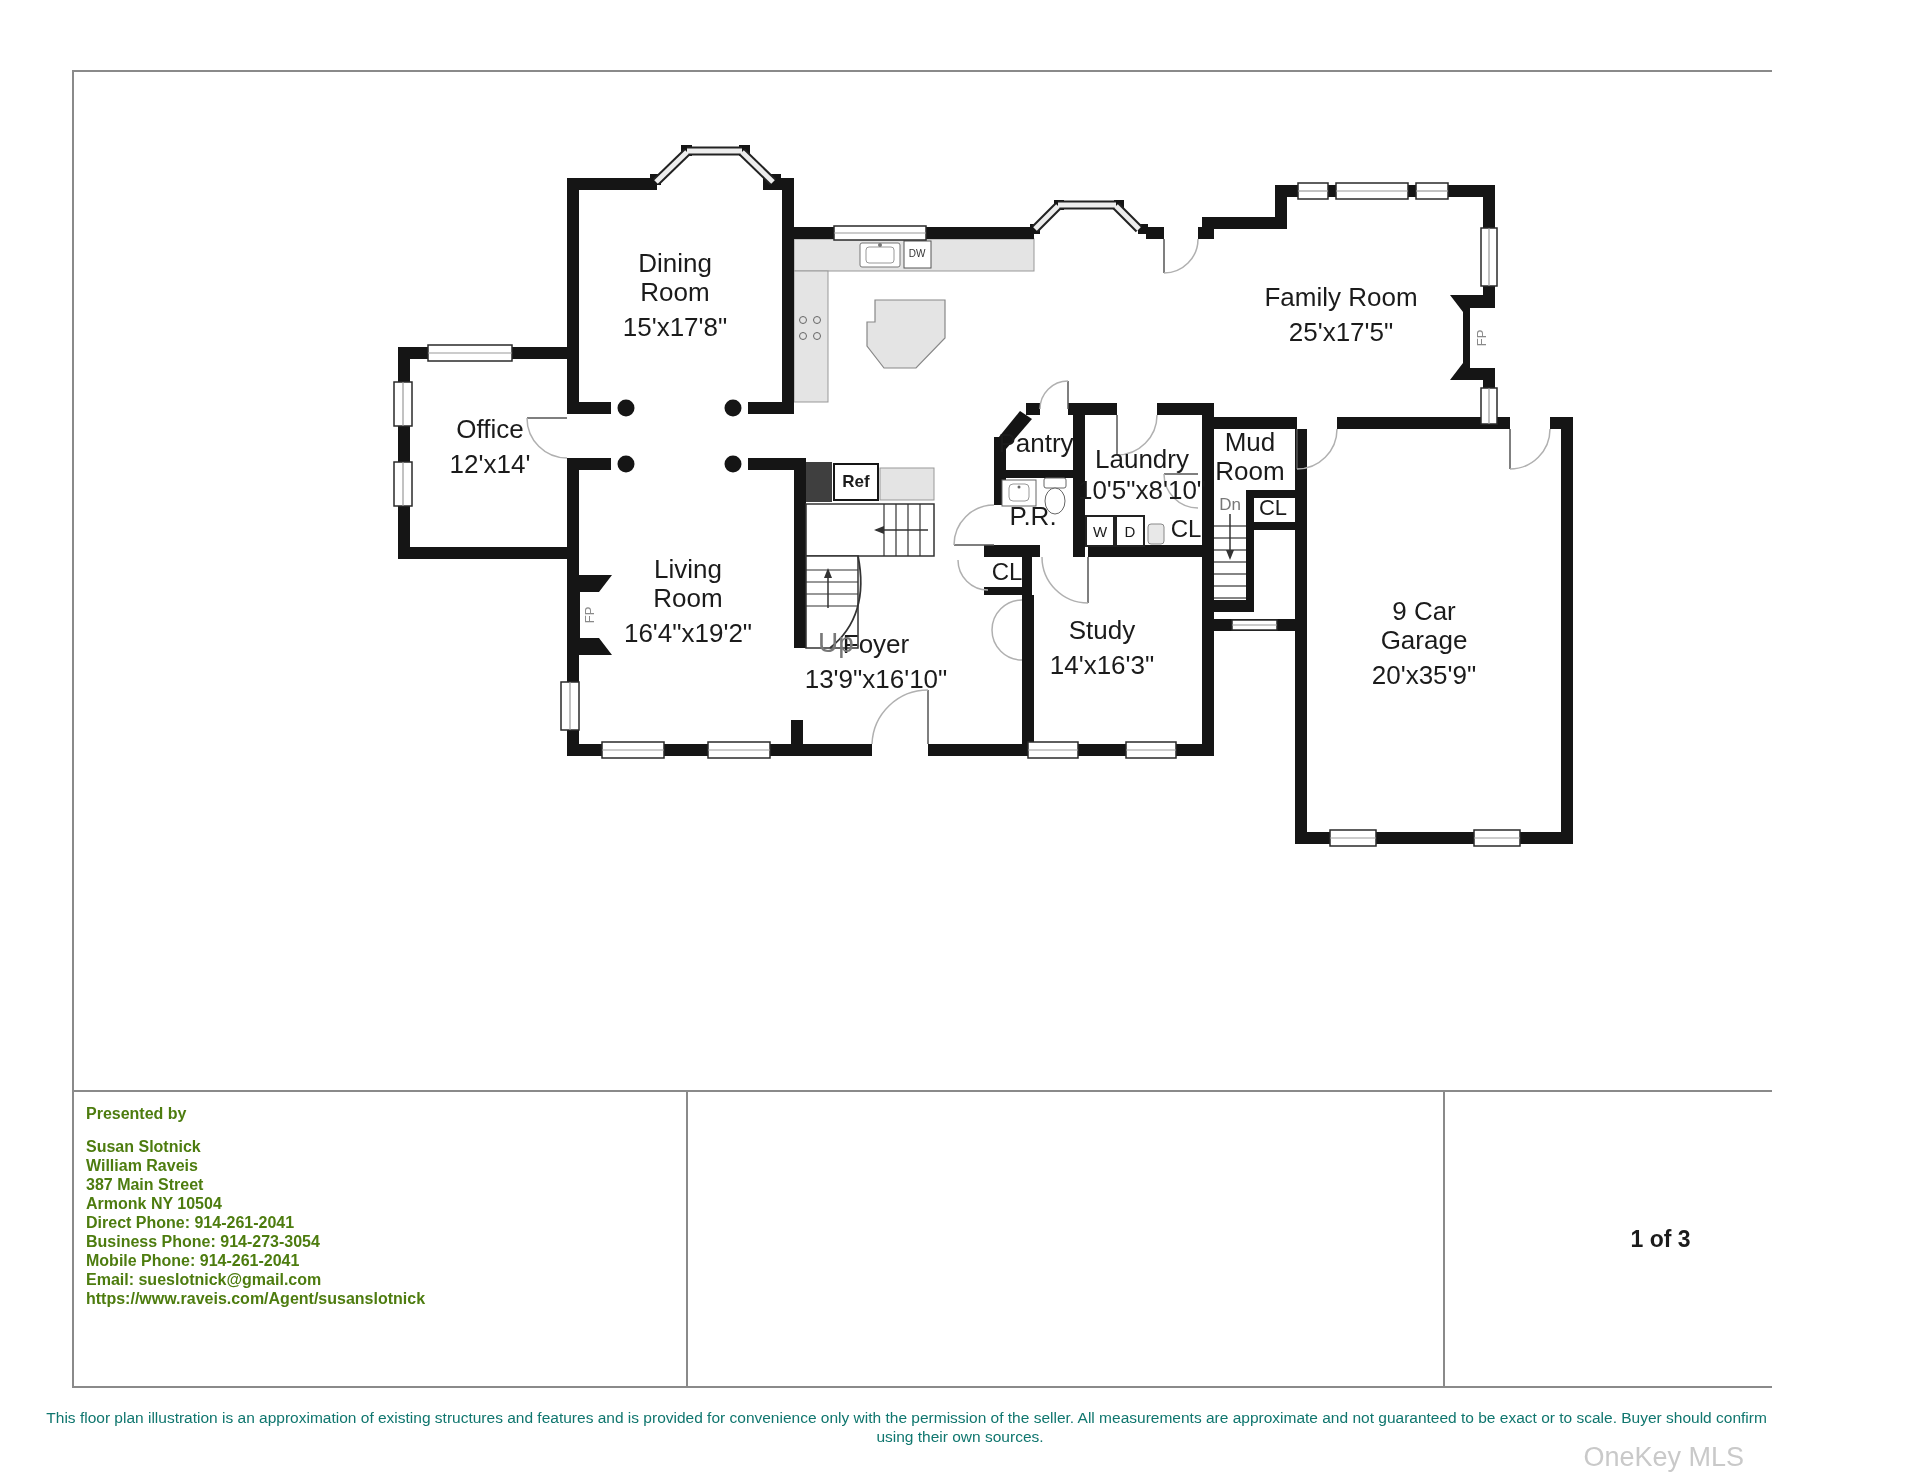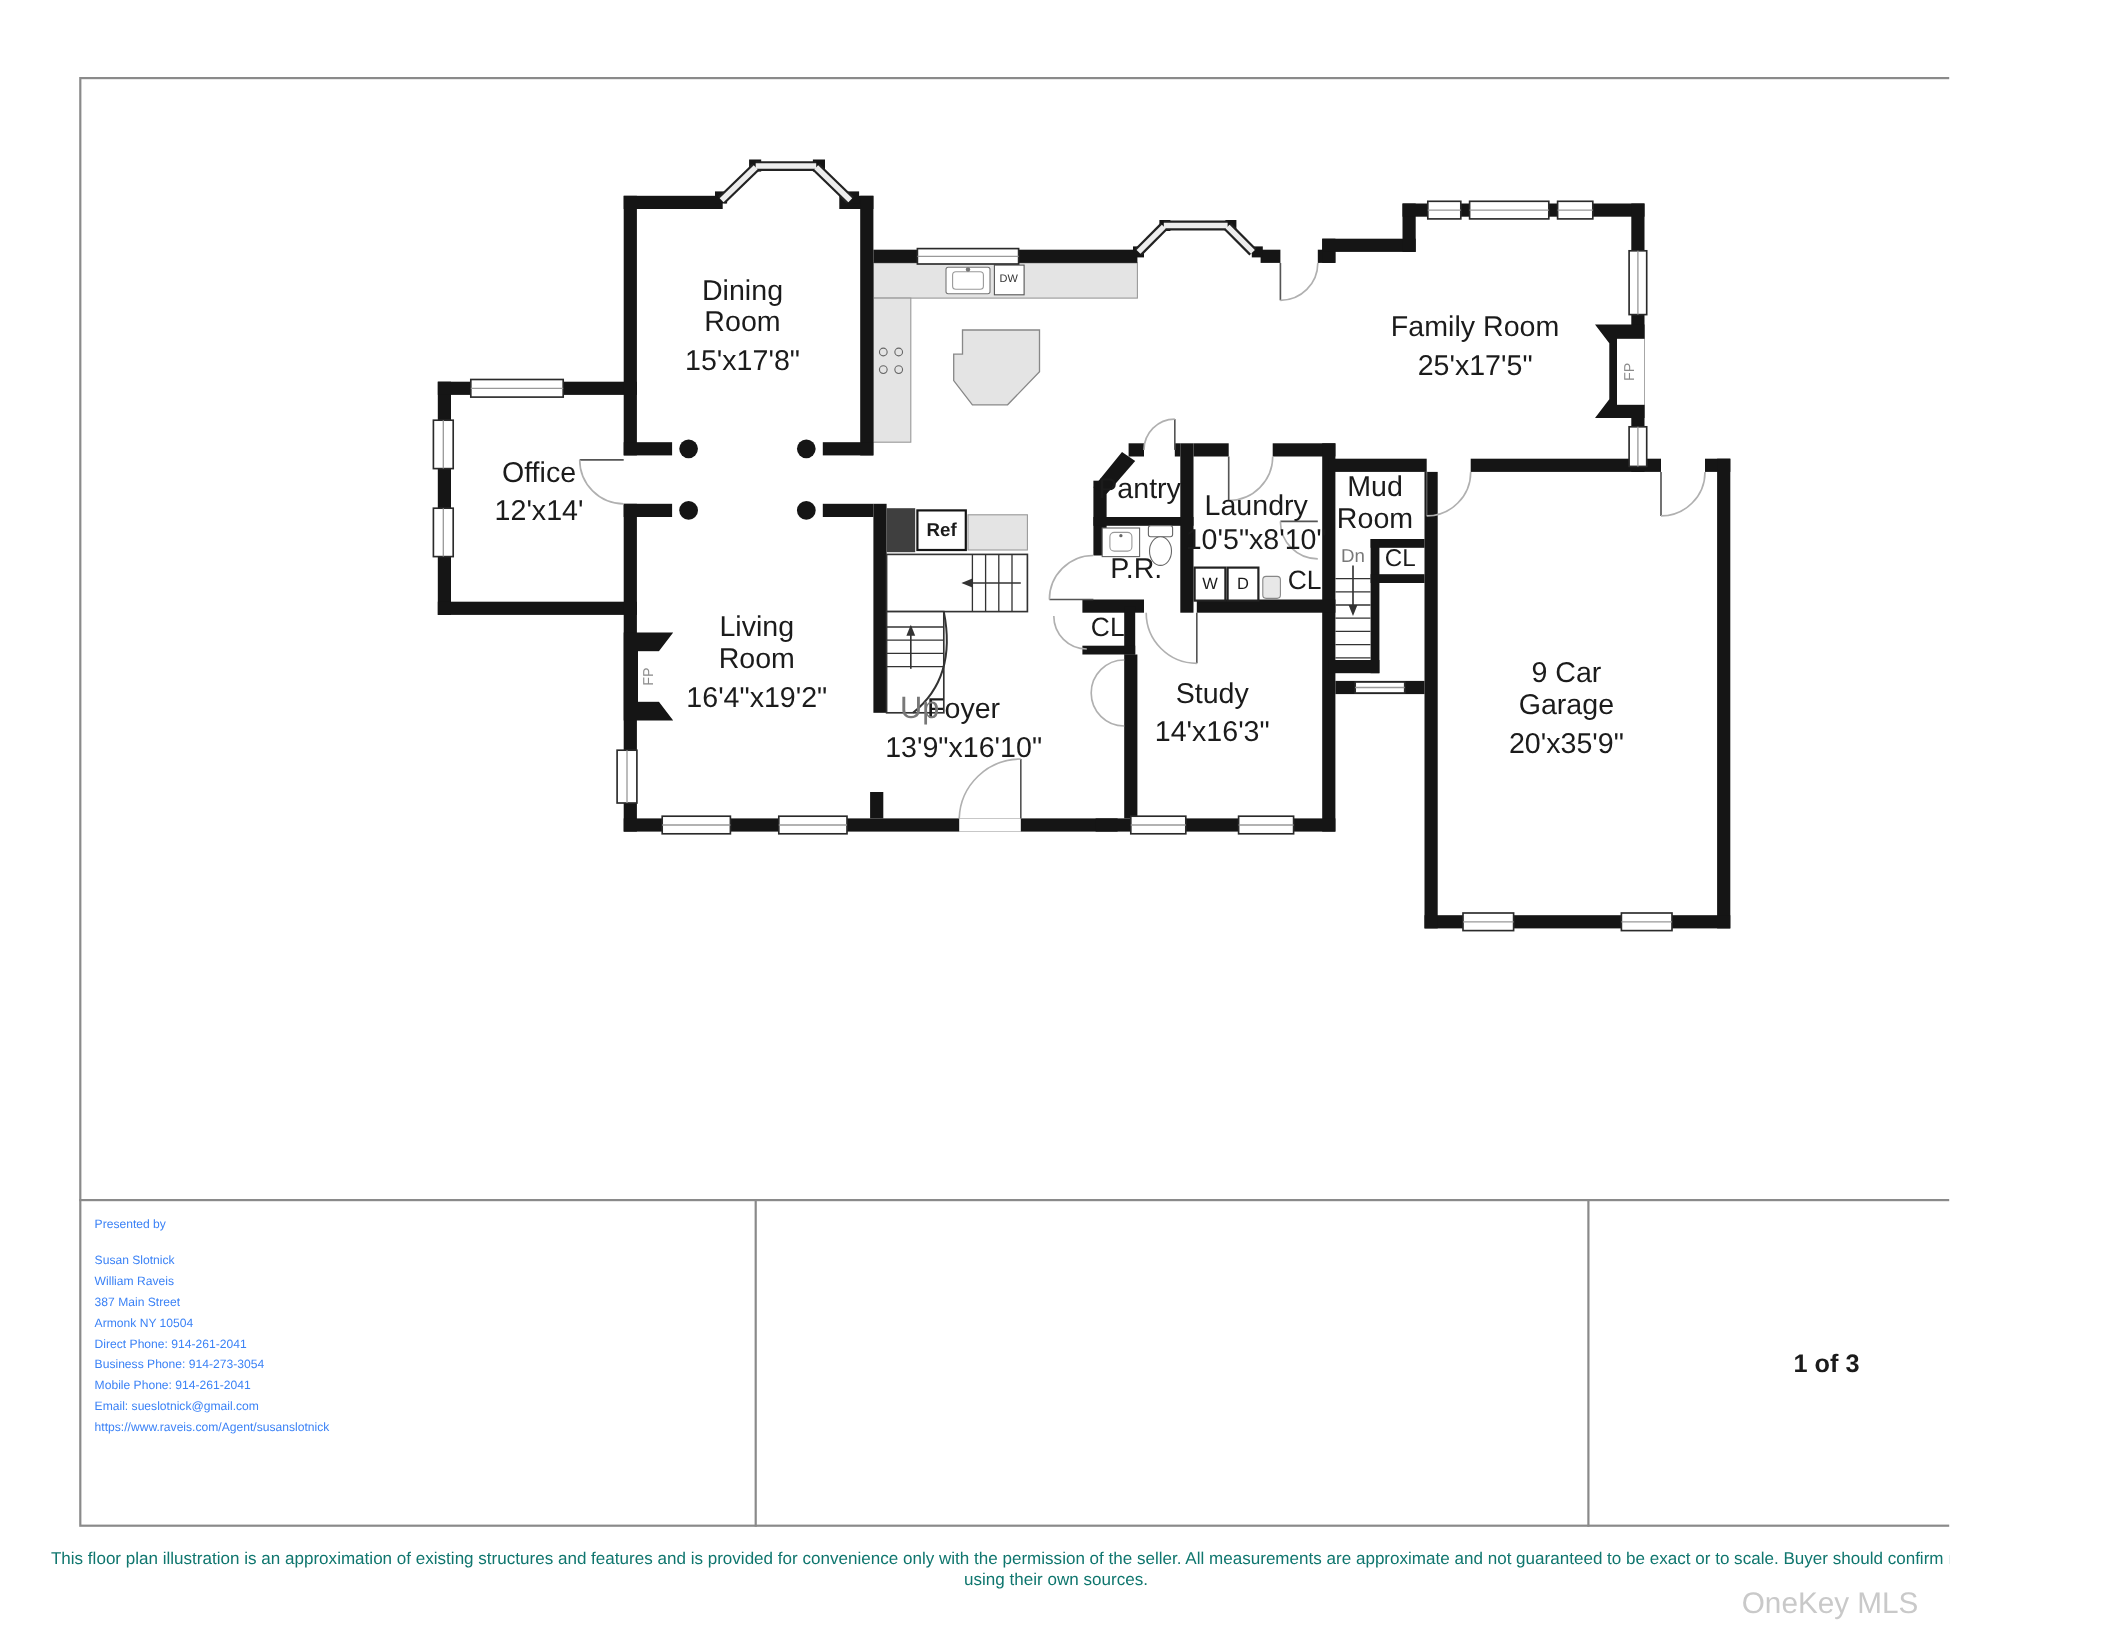--- a/index.html
+++ b/index.html
@@ -8,22 +8,22 @@
   .sheet{position:absolute;left:72px;top:70px;width:1776px;height:1318px;
          border:2px solid #8a8a8a;box-sizing:border-box;}
   .hline{position:absolute;background:#8a8a8a;height:2px;}
   .vline{position:absolute;background:#8a8a8a;width:2px;}
   svg.plan{position:absolute;left:0;top:0;}
   .lbl{position:absolute;transform:translate(-50%,-50%);text-align:center;
        white-space:nowrap;line-height:1.12;color:#1b1b1b;}
   .room{font-size:26px;}
   .room .dims{margin-top:6px;}
   .rot{transform:translate(-50%,-50%) rotate(-90deg);}
-  .agent{position:absolute;left:86px;top:1104px;width:560px;font-size:11px;
-         font-weight:normal;color:#3b82f6;line-height:19px;}
+  .agent{position:absolute;left:86px;top:1104px;width:560px;font-size:16px;
+         font-weight:bold;color:#4d7c0f;line-height:19px;}
   .agent .hdr{margin-bottom:14px;}
   .addr{position:absolute;left:688px;top:1090px;width:753px;height:298px;text-align:center;}
   .addr .street{font-size:34px;font-weight:bold;margin-top:50px;}
   .addr .floor{font-size:30px;font-weight:bold;margin-top:62px;}
   .pageno{position:absolute;left:1445px;top:1090px;width:401px;height:298px;
           display:flex;align-items:center;justify-content:center;
           font-size:23px;font-weight:bold;margin-left:15px;}
   .disclaimer{position:absolute;left:45px;top:1408px;width:1830px;text-align:center;
               font-size:15.5px;line-height:19px;color:#0f766e;}
   .watermark{position:absolute;right:28px;top:1442px;font-size:27px;color:#c9c9c9;}

